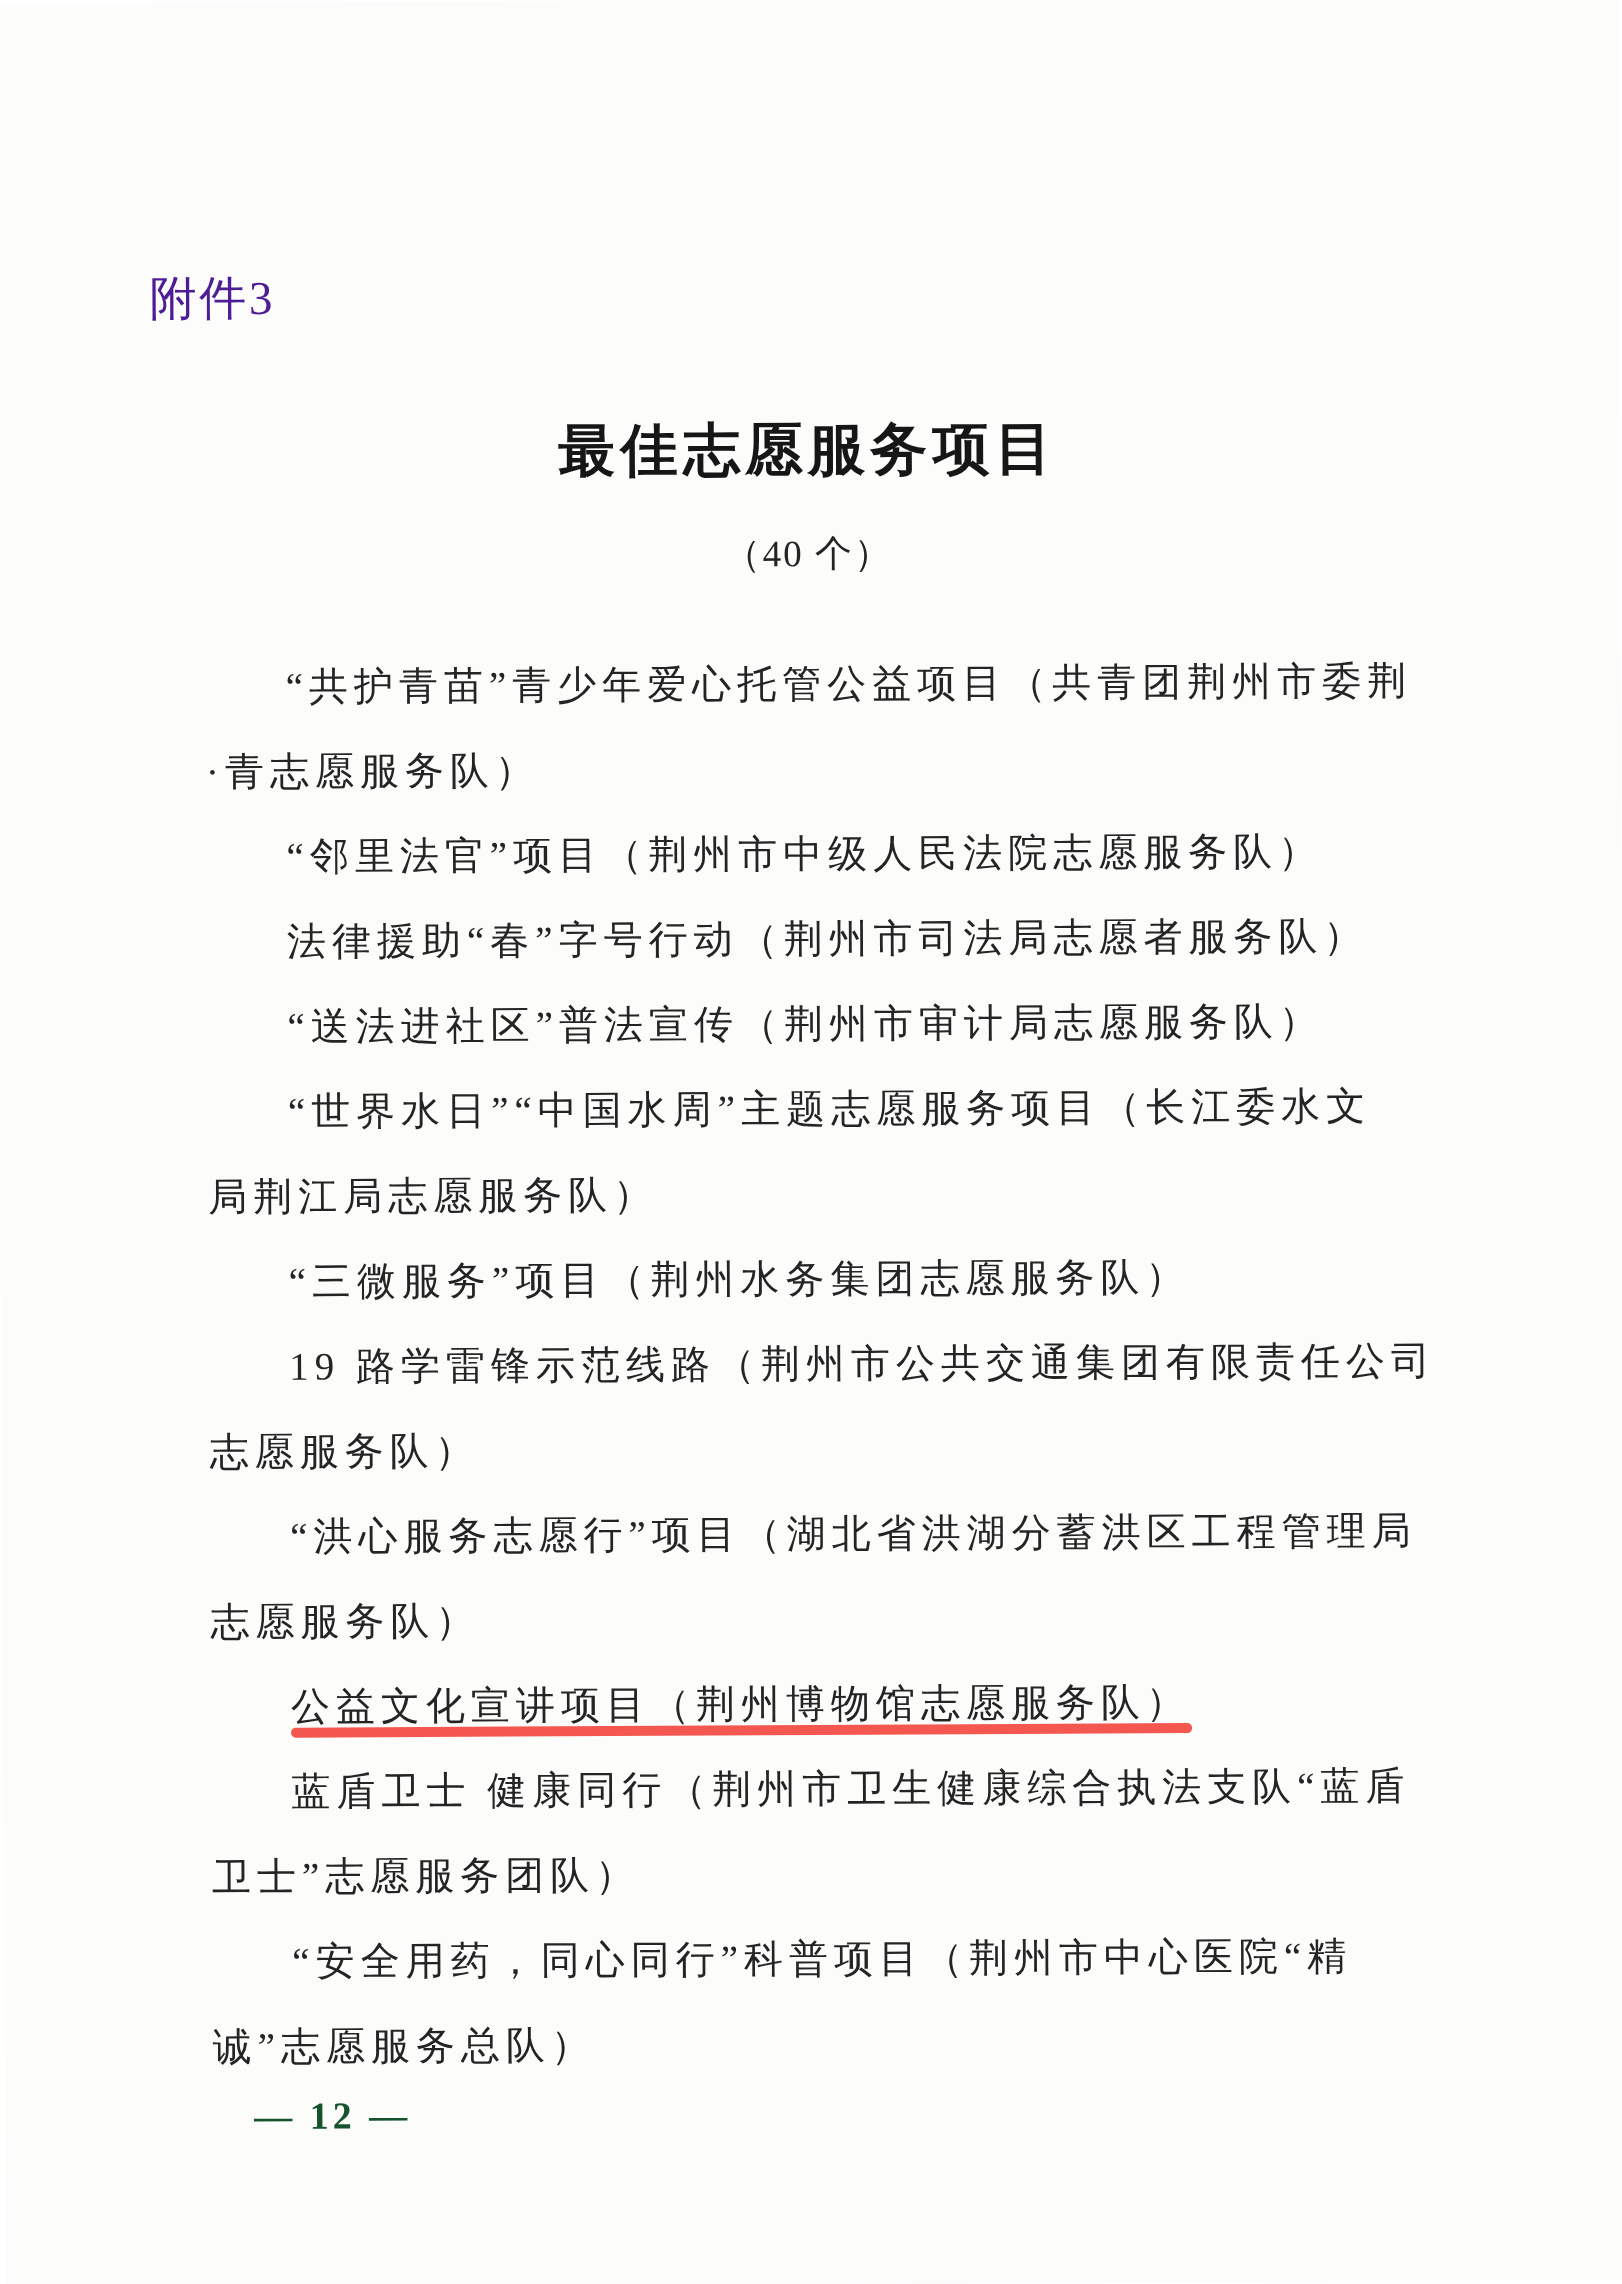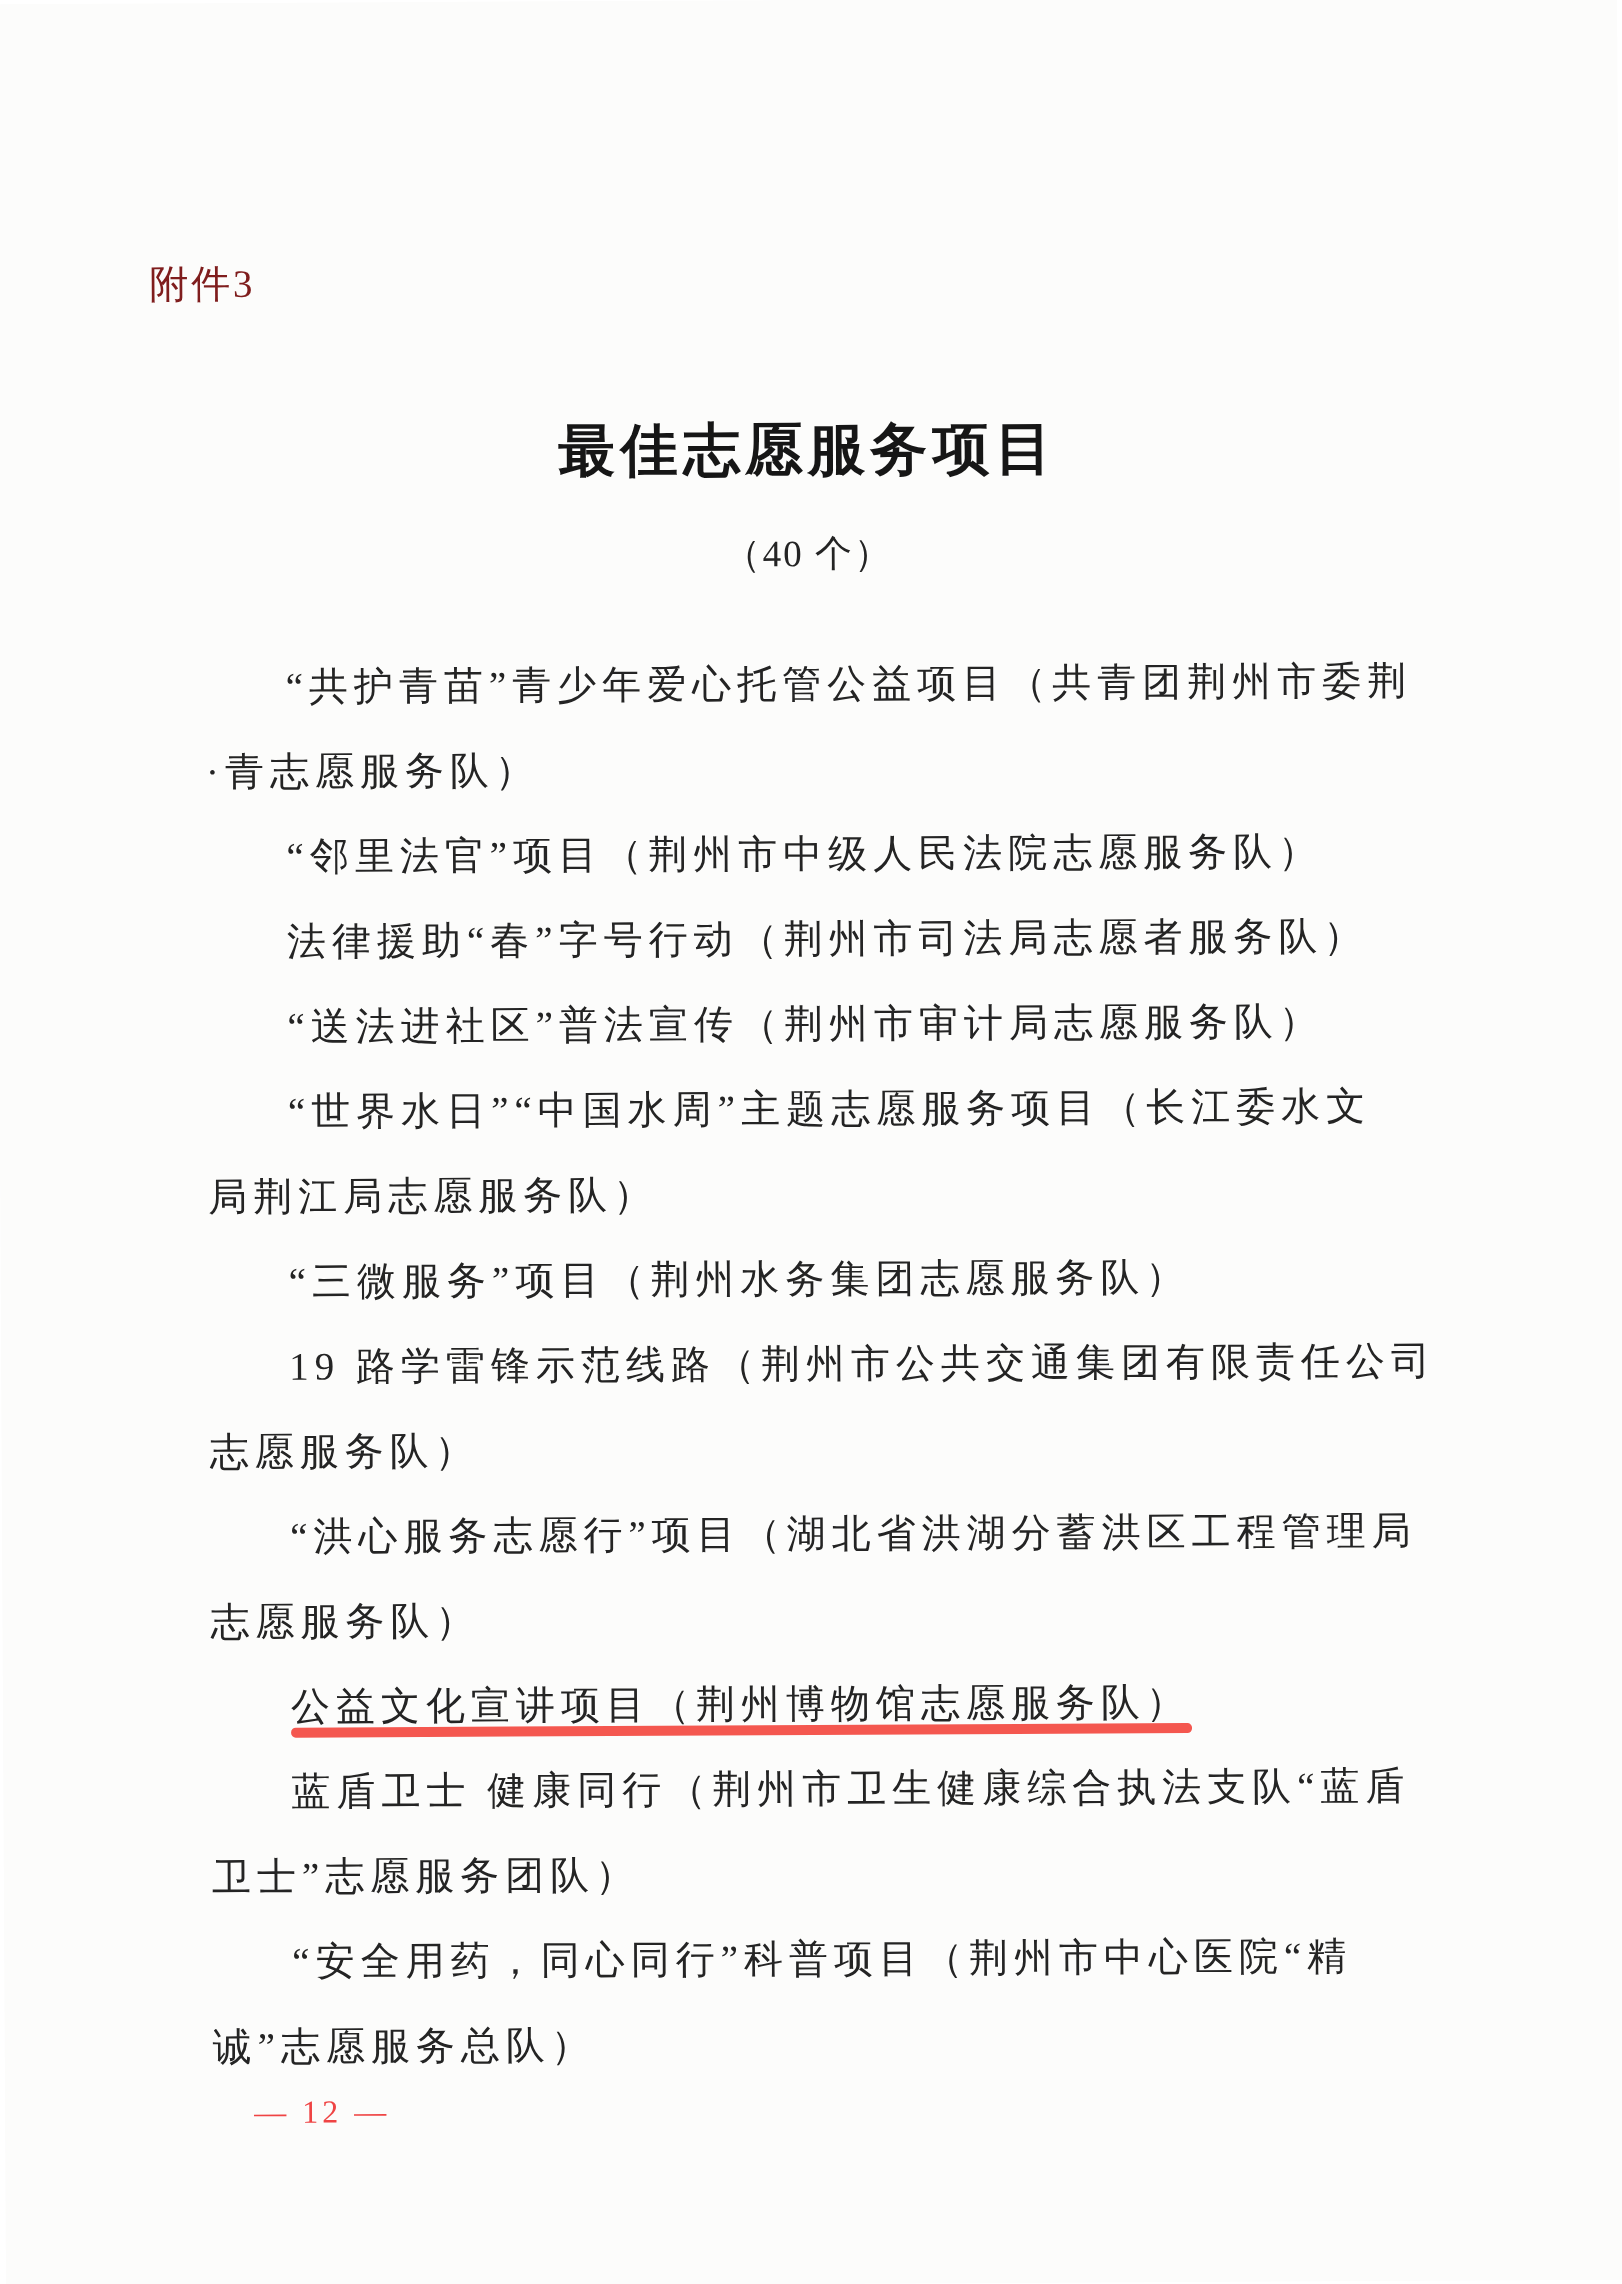--- a/index.html
+++ b/index.html
@@ -11,24 +11,24 @@
     overflow: hidden;
   }
   .sheet {
     position: relative;
     width: 1623px; height: 2284px;
     background: #fcfcfb;
     transform: rotate(-0.3deg);
   }
   .attachment-label {
     position: absolute;
-    left: 154px; top: 254px;
-    font-size: 39px;
+    left: 154px; top: 264px;
+    font-size: 47px;
     letter-spacing: 2.7px;
-    color: #7f1d1d;
+    color: #4c1d95;
   }
   .doc-title {
     position: absolute;
     left: 0; top: 412px;
     width: 100%;
     text-align: center;
     font-size: 57px;
     font-weight: bold;
     letter-spacing: 5.4px;
     color: #161616;
@@ -56,23 +56,24 @@
   .red-underline {
     position: absolute;
     left: 288px; top: 1725px;
     width: 901px; height: 10px;
     border-radius: 4.7px;
     background: #f4574f;
   }
   .page-number {
     position: absolute;
     left: 249px; top: 2091px;
-    font-size: 32px;
+    font-size: 38px;
     letter-spacing: 4px;
-    color: #ef4444;
+    color: #14532d;
+    font-weight: bold;
   }
 </style>
 </head>
 <body>
 
 <div class="sheet">
 
   <div class="attachment-label">附件3</div>
 
   <div class="doc-title">最佳志愿服务项目</div>

